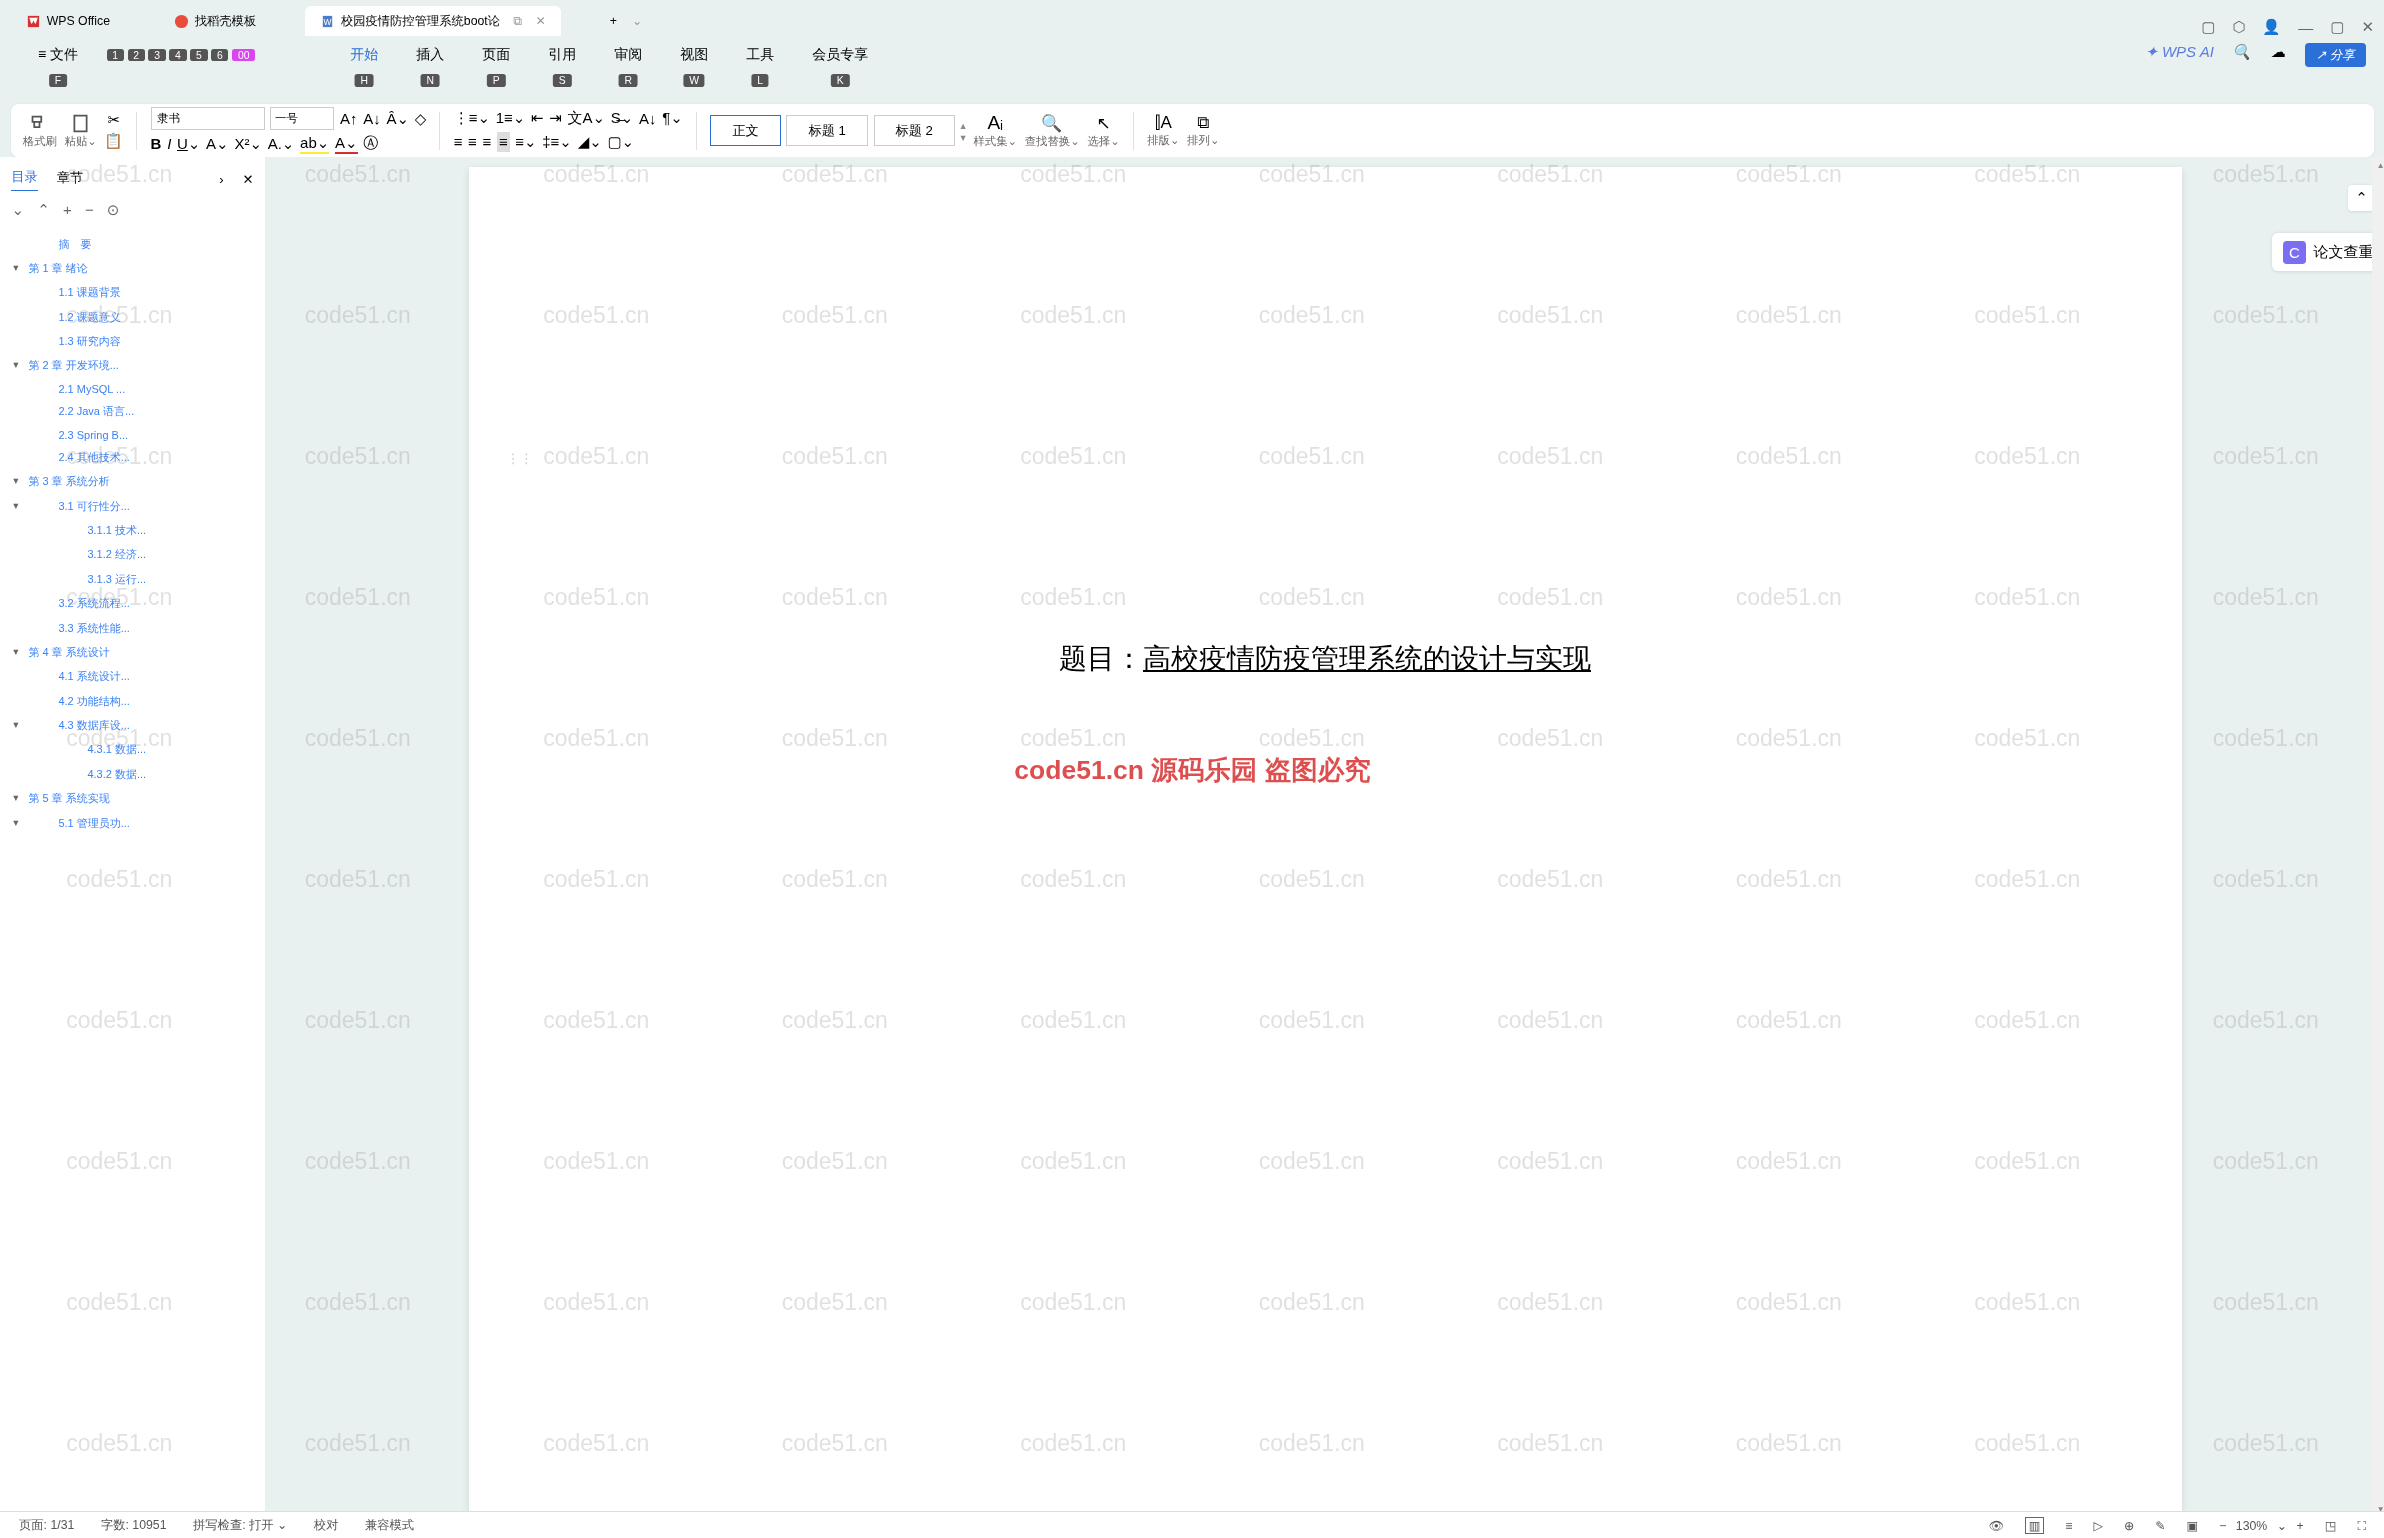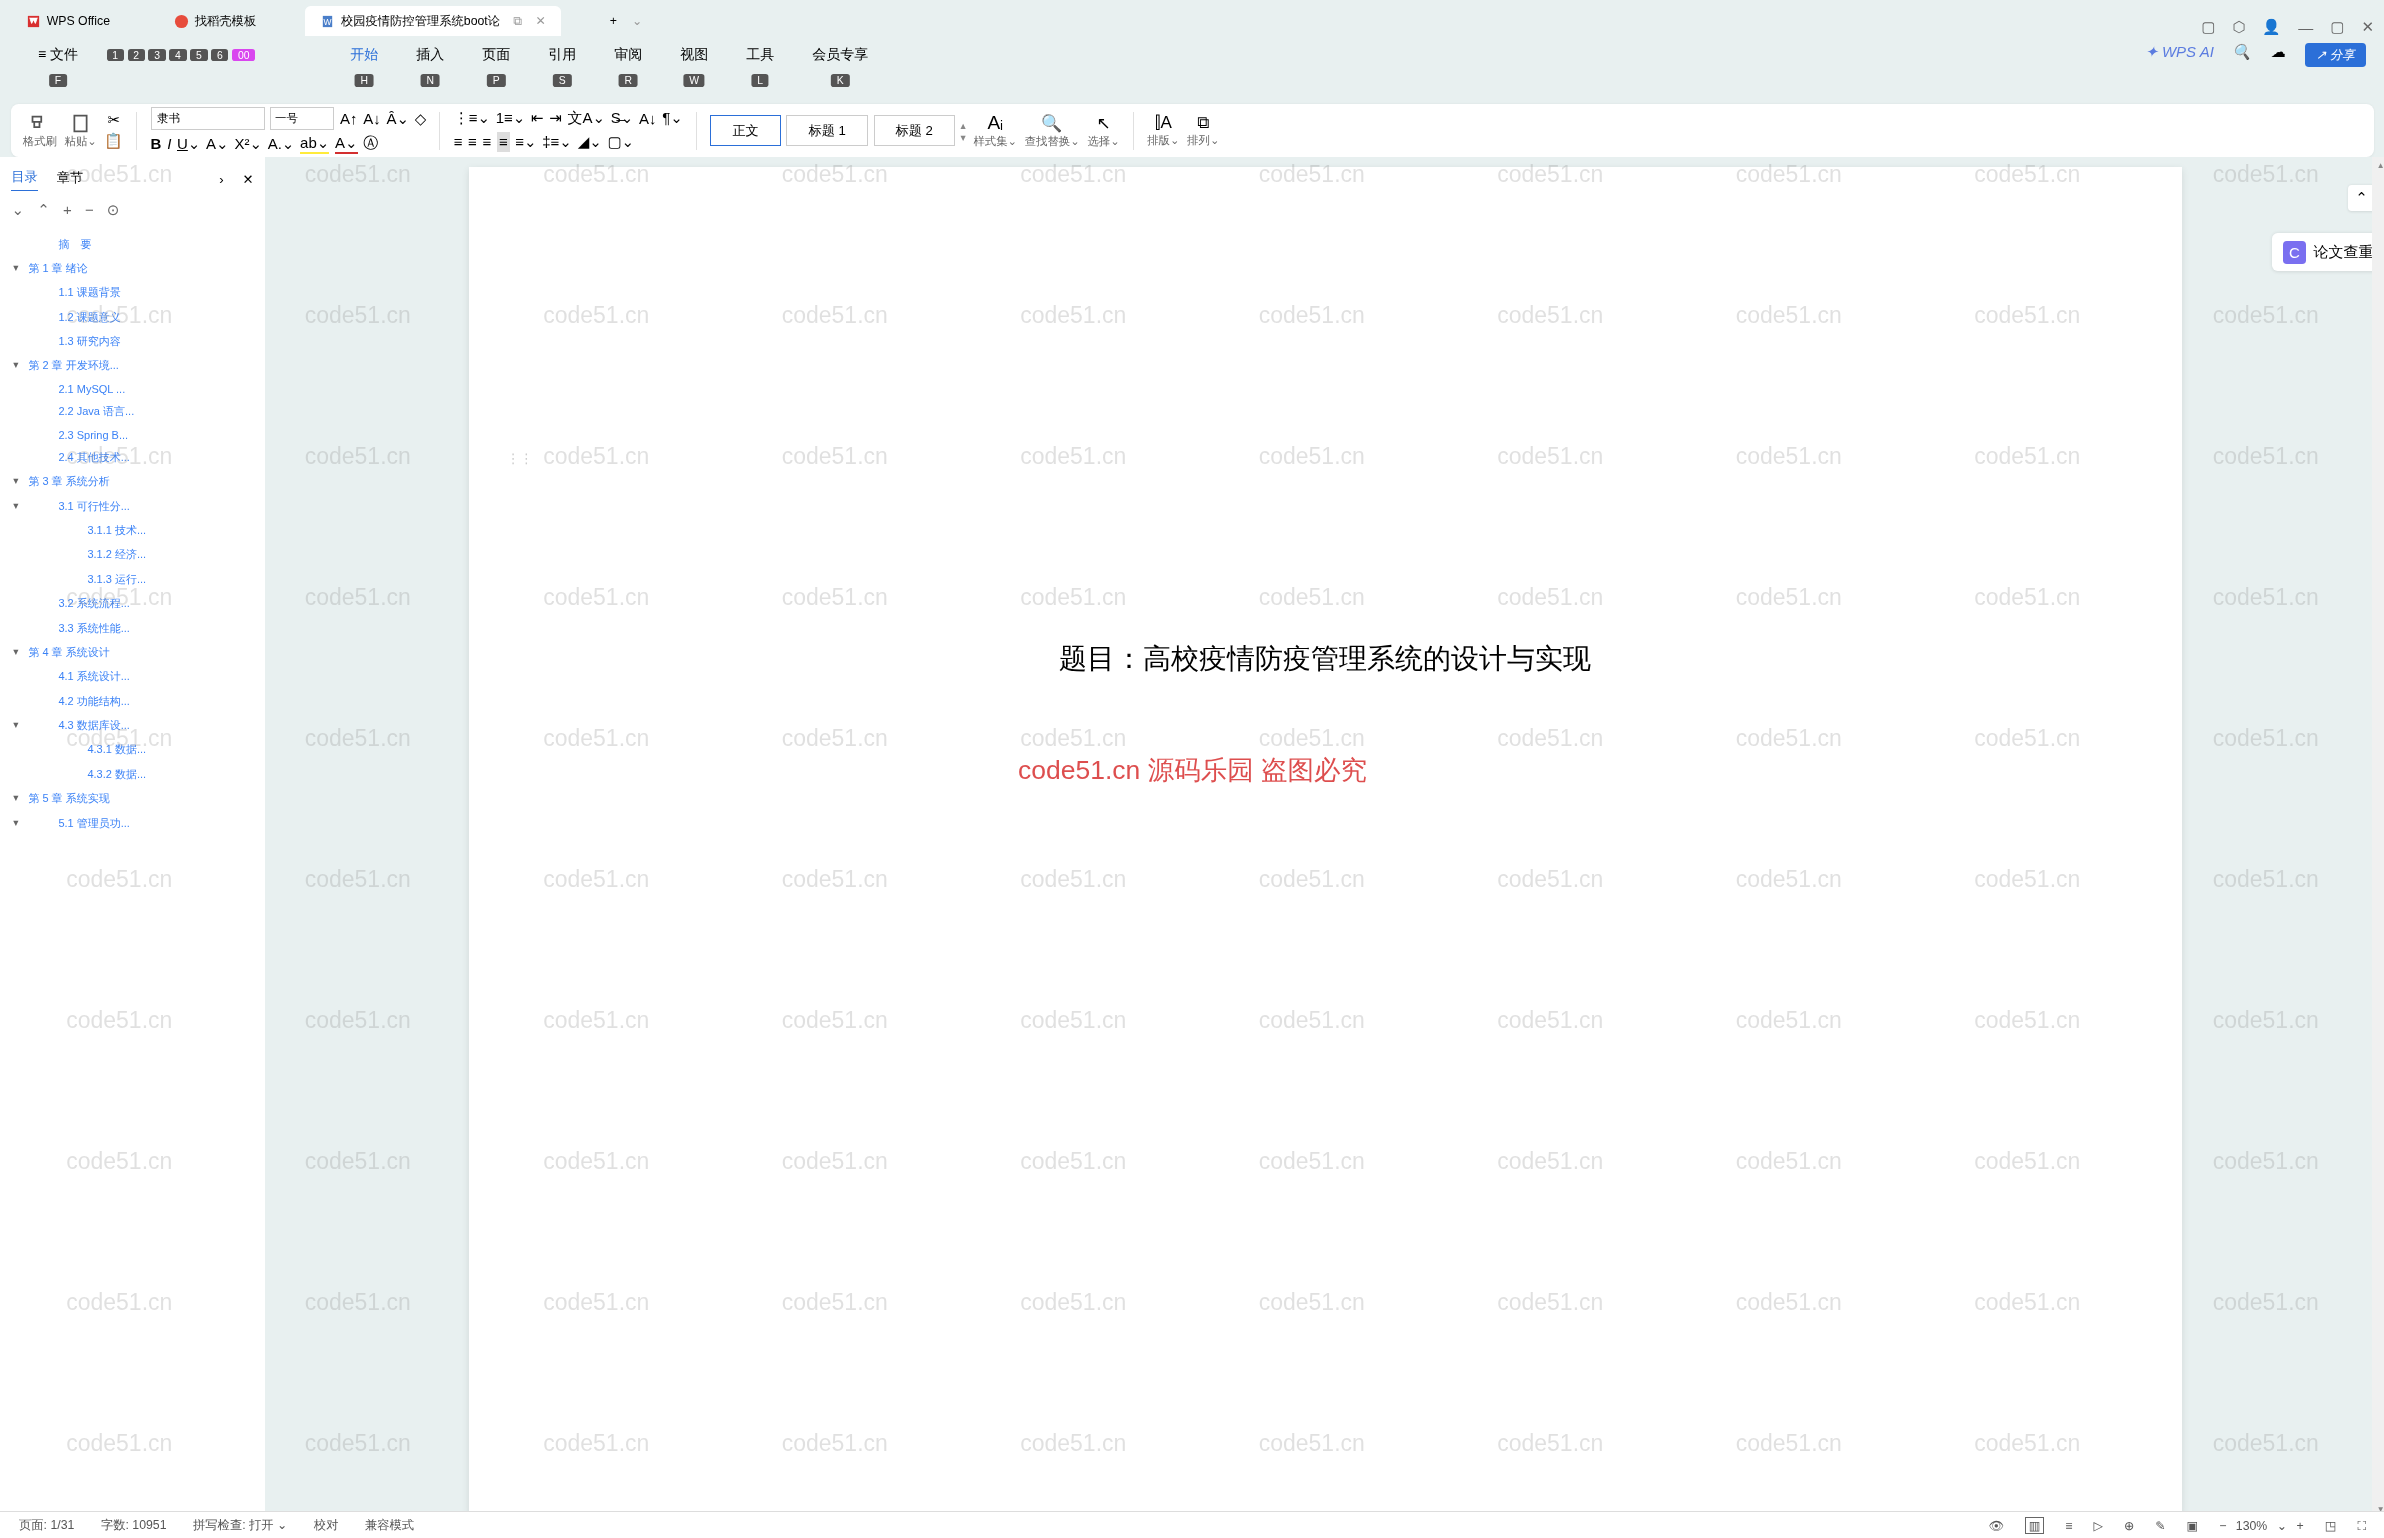--- a/index.html
+++ b/index.html
@@ -1,21 +1,21 @@
 <!DOCTYPE html>
 <html style="font-size:15px"><head>
 <meta charset="utf-8">
 <style>
 * { margin: 0; padding: 0; box-sizing: border-box; font-family: "Microsoft YaHei", Arial, sans-serif; }
 body { background: #e8f0f0; width: 2385px; height: 1539px; position: relative; overflow: hidden; }
 
 
 .watermark { position: absolute; top: 0; left: 0; right: 0; bottom: 0; pointer-events: none; z-index: 1; }
 .watermark-row { display: flex; justify-content: space-around; opacity: 0.25; color: #888; font-size: 23px; }
-.watermark-center { position: absolute; top: 50%; left: 50%; transform: translate(-50%, -50%); color: #d83030; font-size: 26.5px; opacity: 0.85; font-weight: 400; }
+.watermark-center { position: absolute; top: 50%; left: 50%; transform: translate(-50%, -50%); color: #d83030; font-size: 26.5px; opacity: 0.85; font-weight: 700; }
 
 
 .titlebar { height: 36px; display: flex; align-items: flex-end; background: #e8f0f0; padding: 0 11px; gap: 34px; }
 .tab { height: 30px; display: flex; align-items: center; padding: 0 15px; font-size: 12.3px; gap: 5.7px; border-radius: 5.7px 5.7px 0 0; margin-top: 5.7px; }
 .tab.active { background: #fff; }
 .tab-icon { width: 15px; height: 15px; display: inline-block; }
 .tab-close { margin-left: 7.6px; color: #999; cursor: pointer; }
 .titlebar-right { margin-left: auto; display: flex; gap: 17px; align-items: center; color: #666; }
 
 
@@ -50,21 +50,21 @@
 .toc-item.l0 { padding-left: 17px; font-weight: 400; }
 .toc-item.l1 { padding-left: 47px; }
 .toc-item.l2 { padding-left: 76px; }
 .toc-chevron { position: relative; }
 .toc-chevron::before { content: "▾"; position: absolute; left: 1.9px; color: #666; font-size: 10.4px; }
 
 .doc-viewport { flex: 1; background: #e8f0f0; overflow: hidden; position: relative; display: flex; justify-content: center; padding-top: 9.5px; }
 .page { width: 1713px; height: 100%; background: #fff; box-shadow: 0 1.9px 7.6px rgba(0,0,0,.1); padding: 170px 189px; position: relative; }
 .doc-title { font-size: 51px; text-align: center; letter-spacing: 24.6px; font-family: "SimSun", serif; margin-top: 132px; }
 .doc-subtitle { font-size: 28px; text-align: center; margin-top: 303px; font-family: "SimSun", serif; }
-.doc-subtitle-text { }
+.doc-subtitle-text { text-decoration: underline; }
 
 .side-panel { position: absolute; right: 0; top: 76px; display: flex; align-items: center; background: #fff; border-radius: 5.7px 0 0 5.7px; padding: 7.6px 11.4px; box-shadow: 0 0.9px 3.8px rgba(0,0,0,.1); gap: 7.6px; }
 .side-panel-icon { width: 23px; height: 23px; background: #7a6ff0; border-radius: 3.8px; display: flex; align-items: center; justify-content: center; color: #fff; }
 .collapse-btn { position: absolute; right: 9.5px; top: 28px; background: #fff; border-radius: 3.8px; padding: 3.8px 7.6px; box-shadow: 0 0.9px 2.8px rgba(0,0,0,.1); cursor: pointer; }
 .right-scroll { position: absolute; right: 0; top: 0; width: 13.2px; height: 100%; background: #f0f0f0; }
 .right-arrow-up { position: absolute; right: 1.9px; top: 1.9px; font-size: 9.5px; color: #888; }
 .right-arrow-dn { position: absolute; right: 1.9px; bottom: 1.9px; font-size: 9.5px; color: #888; }
 
 
 .statusbar { position: absolute; bottom: 0; left: 0; right: 0; height: 28px; background: #fff; display: flex; align-items: center; padding: 0 19px; font-size: 12.3px; color: #555; gap: 26.5px; border-top: 0.9px solid #ddd; }

